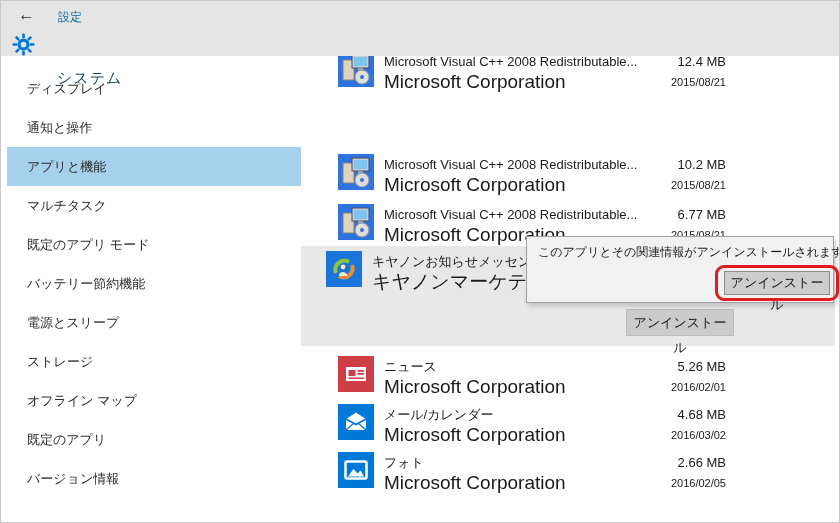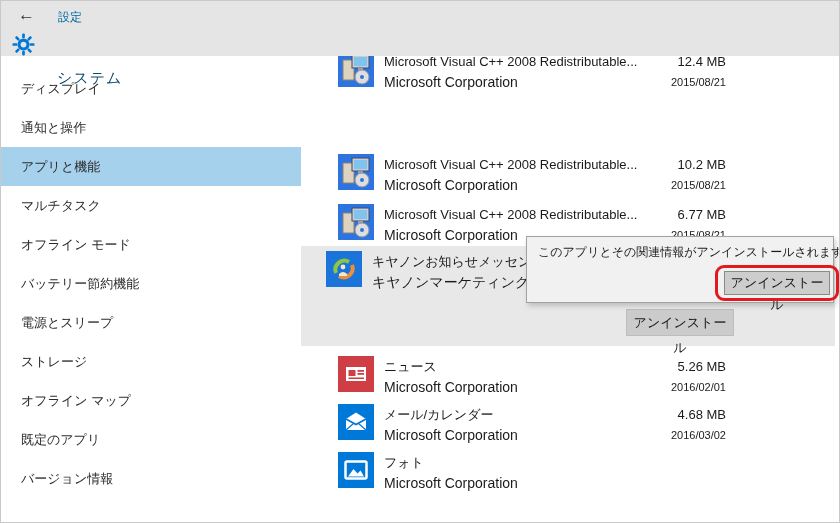--- a/index.html
+++ b/index.html
@@ -15,32 +15,32 @@
     background:#e5e5e5;z-index:5;
   }
   .back{position:absolute;left:17px;top:4px;font-size:17px;color:#333;cursor:pointer;}
   .app-title{position:absolute;left:57px;top:8px;font-size:12px;color:#0369a1;}
   .gear{position:absolute;left:11px;top:32px;width:23px;height:23px;}
   .page-title{position:absolute;left:56px;top:36px;font-size:15px;color:#0c4a6e;letter-spacing:1px;margin-top:32px;}
   
   .sidebar{position:absolute;left:0;top:55px;width:300px;bottom:0;background:#fff;z-index:2;}
   .side-item{
     position:relative;height:39px;line-height:39px;padding-left:20px;
-    font-size:13px;color:#2b2b2b;cursor:pointer;white-space:nowrap;
+    font-size:13px;color:#2b2b2b;cursor:pointer;white-space:nowrap;margin-left:6px;
   }
   .sidebar .pad{height:13px;}
   .side-item.selected{background:#a6d1ed;}
   
   .main{position:absolute;left:300px;top:0;right:0;bottom:0;background:#fff;z-index:1;}
   .row{position:absolute;left:0;right:0;height:44px;}
   .row-inner{position:absolute;left:25px;top:0;display:flex;gap:10px;margin-left:12px;}
   .app-icon{width:36px;height:36px;flex:0 0 36px;}
   .app-text{padding-top:1px;}
   .app-name{font-size:13px;line-height:20px;white-space:nowrap;}
-  .app-pub{font-size:14px;line-height:20px;white-space:nowrap;}
+  .app-pub{font-size:19px;line-height:20px;white-space:nowrap;}
   .meta{position:absolute;right:113px;top:1px;text-align:right;}
   .app-size{font-size:13px;line-height:20px;}
   .app-date{font-size:11px;line-height:20px;}
   
   .canon-row{
     position:absolute;left:0;top:245px;width:534px;height:100px;
     background:#e8e8e8;z-index:1;
   }
   .canon-inner{position:absolute;left:25px;top:5px;display:flex;gap:10px;}
   .row-uninstall{
@@ -203,20 +203,24 @@
       <div class="row-inner">
         <svg class="app-icon" viewBox="0 0 36 36">
             <rect width="36" height="36" fill="#0078d7"></rect>
             <rect x="7.5" y="9.5" width="21" height="17" rx="1.5" fill="none" stroke="#fff" stroke-width="2.5"></rect>
             <polygon points="10,24.5 15.5,17 19.5,21.5 22.5,18.5 26,24.5" fill="#fff"></polygon>
           </svg>
         <div class="app-text">
           <div class="app-name">フォト</div>
           <div class="app-pub">Microsoft Corporation</div>
         </div>
+      </div>
+      <div class="meta">
+        <div class="app-size">2.66 MB</div>
+        <div class="app-date">2016/02/05</div>
       </div>
     </div>
 
     <div class="popup">
       <div class="popup-msg">このアプリとその関連情報がアンインストールされます。</div>
       <div class="popup-uninstall">アンインストール</div>
       <div class="red-ring"></div>
     </div>
 
   </div>
@@ -240,21 +244,21 @@
     </svg>
     <div class="page-title">システム</div>
   </div>
 
   <div class="sidebar">
     <div class="pad"></div>
     <div class="side-item">ディスプレイ</div>
     <div class="side-item">通知と操作</div>
     <div class="side-item selected">アプリと機能</div>
     <div class="side-item">マルチタスク</div>
-    <div class="side-item">オフライン モード</div>
+    <div class="side-item">既定のアプリ モード</div>
     <div class="side-item">バッテリー節約機能</div>
     <div class="side-item">電源とスリープ</div>
     <div class="side-item">ストレージ</div>
     <div class="side-item">オフライン マップ</div>
     <div class="side-item">既定のアプリ</div>
     <div class="side-item">バージョン情報</div>
   </div>
 
 </div>
 

